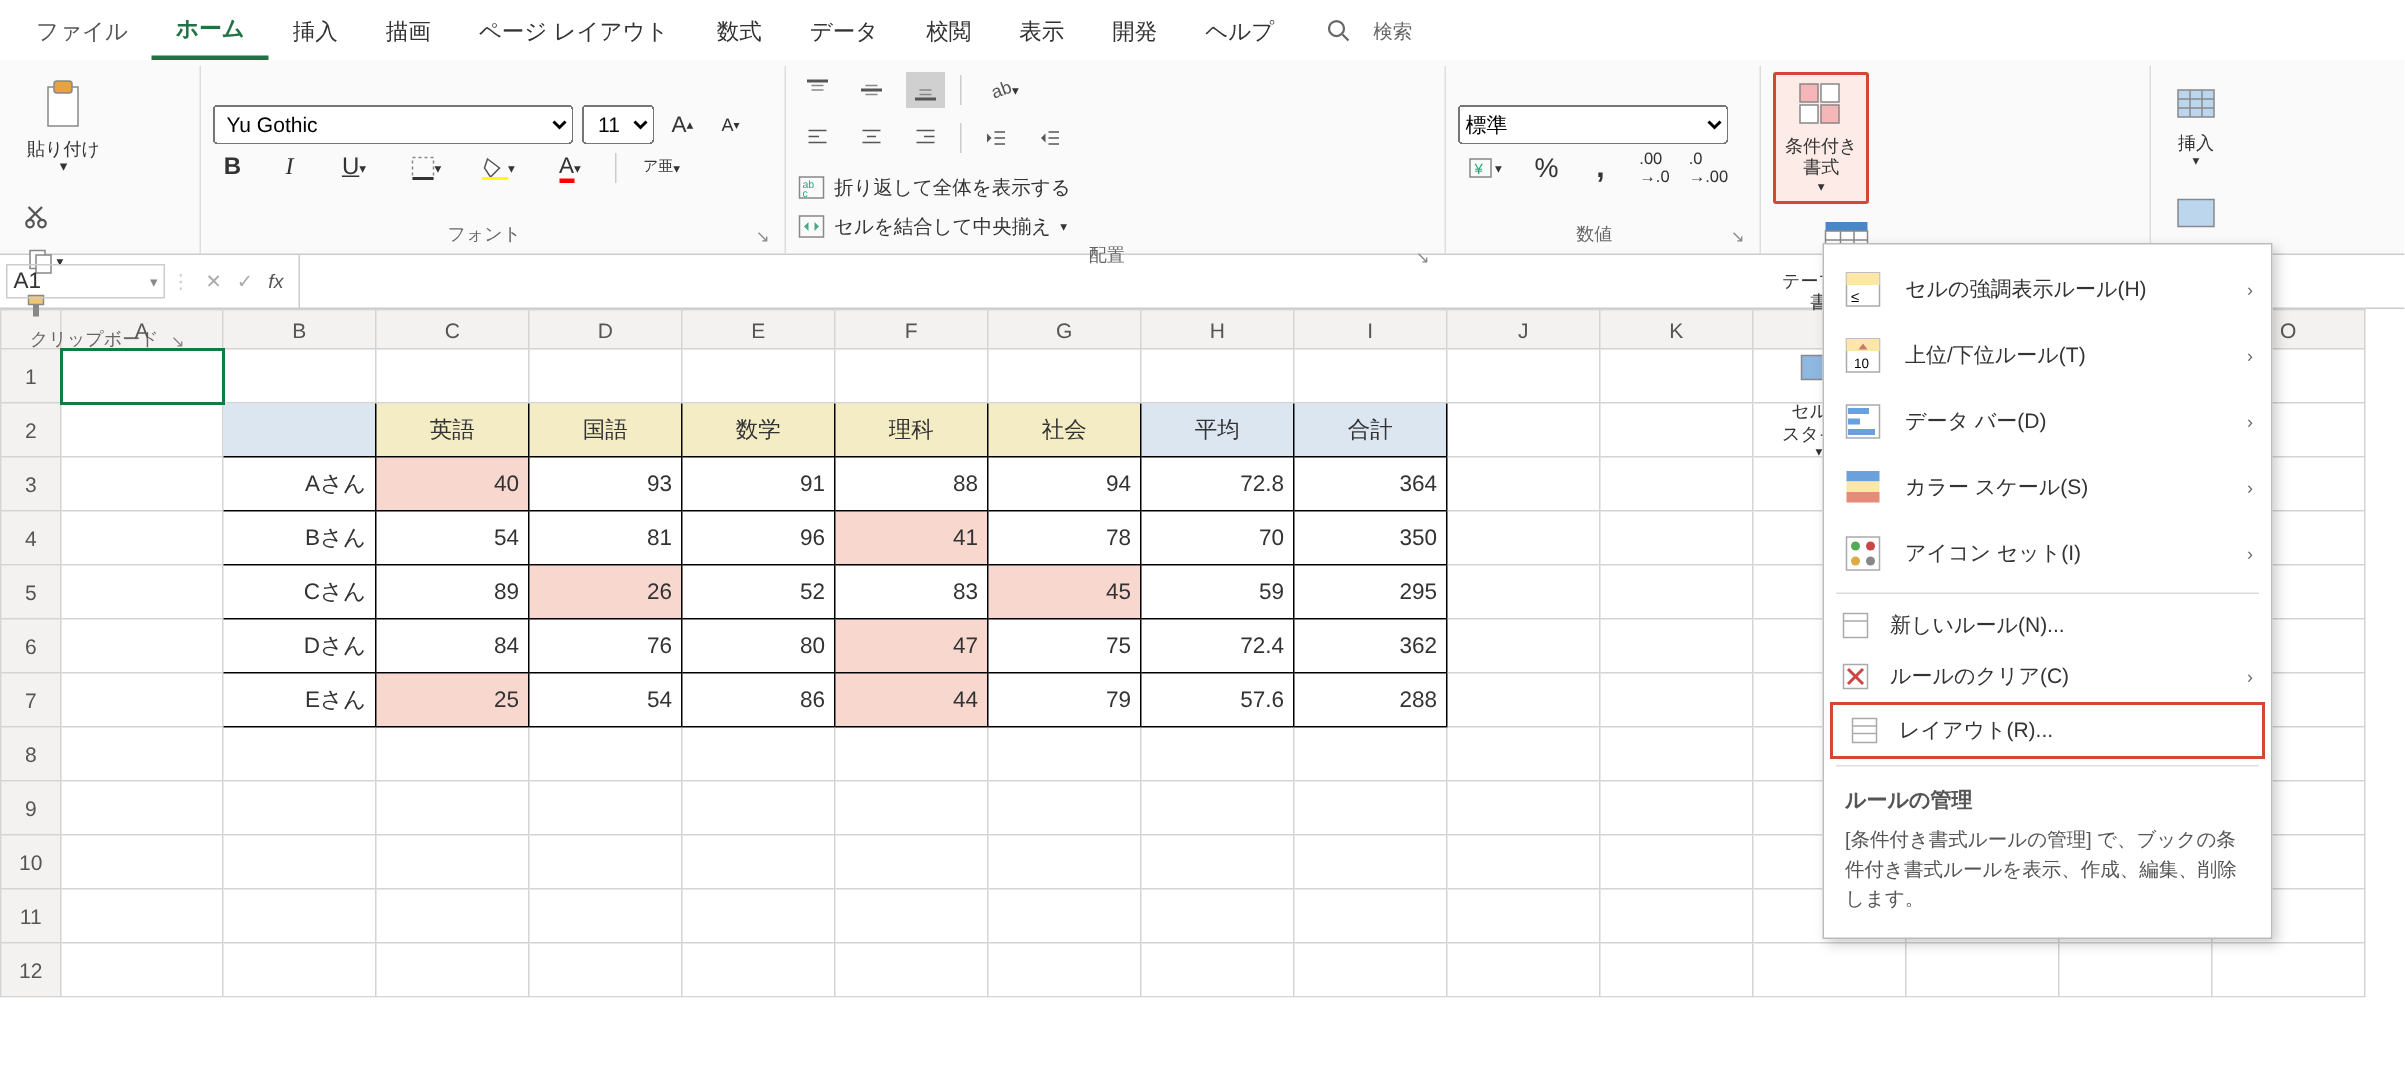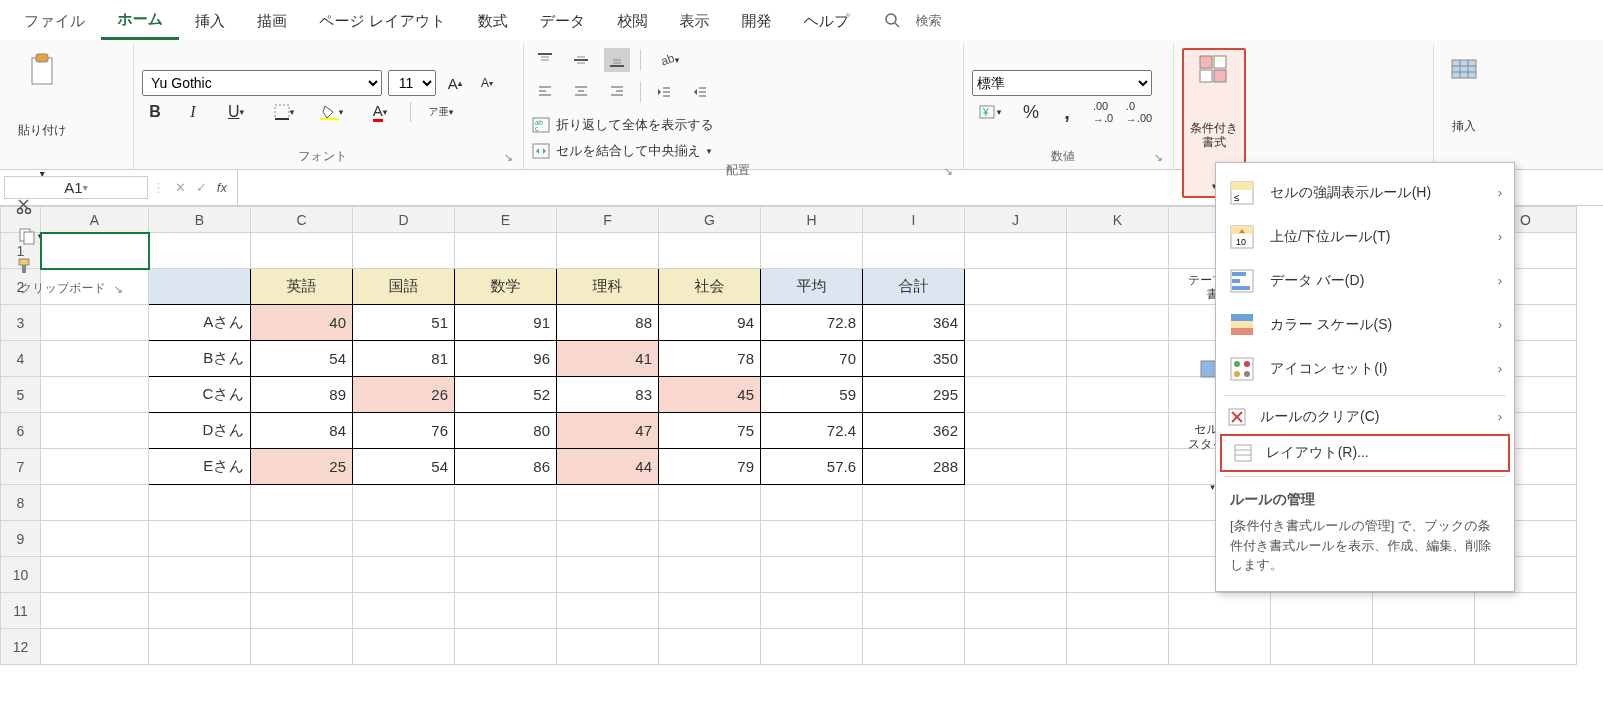--- a/index.html
+++ b/index.html
@@ -12,36 +12,36 @@
 .tab.file { color: #555; text-align: right; }
 .search-box { display: flex; align-items: center; gap: 16px; padding: 4px 8px; margin-left: 10px; color: #666; }
 
 
 .ribbon { display: flex; border-bottom: 1px solid #ccc; padding: 4px 0 0 4px; height: 130px; background: #fafafa; }
 .group { border-right: 1px solid #ddd; padding: 4px 8px 0 8px; display: flex; flex-direction: column; justify-content: space-between; }
 .group-label { text-align: center; font-size: 12px; color: #666; padding: 2px 0 4px 0; }
 .group-content { display: flex; flex-direction: column; gap: 4px; flex: 1; justify-content: center; }
 .row { display: flex; align-items: center; gap: 6px; }
 
-.btn-large { display: flex; flex-direction: column; align-items: center; justify-content: center; padding: 4px 6px; cursor: pointer; text-align: center; font-size: 12px; line-height: 1.2; gap: 31px; }
+.btn-large { display: flex; flex-direction: column; align-items: center; justify-content: center; padding: 4px 6px; cursor: pointer; text-align: center; font-size: 12px; line-height: 1.2; }
 .btn-large svg { margin-bottom: 4px; }
 .btn-large.highlighted { border: 2px solid #d14836; background: #fdebe7; border-radius: 2px; }
 
 .btn-icon { width: 26px; height: 24px; display: flex; align-items: center; justify-content: center; cursor: pointer; }
 .btn-icon.wide { width: 36px; }
 
 select.font-name { width: 240px; height: 26px; font-size: 14px; padding: 0 4px; }
 select.font-size { width: 48px; height: 26px; font-size: 14px; text-align: center; }
 select.number-format { width: 180px; height: 26px; font-size: 14px; }
 
 .dlg-launcher { text-align: right; font-size: 11px; color: #888; padding-right: 2px; cursor: pointer; }
 
 
 .formula-bar { display: flex; align-items: center; border-bottom: 1px solid #ccc; height: 36px; }
-.name-box { width: 144px; border: 1px solid #ccc; margin: 4px; padding: 2px 20px; font-size: 15px; display: flex; justify-content: center; align-items: center; }
+.name-box { width: 106px; border: 1px solid #ccc; margin: 4px; padding: 2px 4px; font-size: 15px; display: flex; justify-content: space-between; align-items: center; }
 .fx-buttons { display: flex; align-items: center; gap: 10px; padding: 0 10px; color: #aaa; }
 .formula-input { flex: 1; border-left: 1px solid #ccc; height: 100%; padding: 4px 8px; }
 
 
 .grid { display: table; border-collapse: collapse; table-layout: fixed; }
 .grid-row { display: table-row; }
 .grid-cell { display: table-cell; border: 1px solid #d4d4d4; height: 36px; vertical-align: middle; font-size: 15px; }
 .col-header { background: #f3f2f1; text-align: center; font-weight: normal; color: #555; height: 26px; font-size: 14px; }
 .row-header { background: #f3f2f1; text-align: center; width: 40px; color: #555; font-size: 14px; }
 .select-all { background: #f3f2f1; width: 40px; height: 26px; }
@@ -439,21 +439,21 @@
       <div class="grid-cell col-std"></div>
       <div class="grid-cell col-std"></div>
       <div class="grid-cell col-std"></div>
       <div class="grid-cell col-std"></div>
     </div>
     <div class="grid-row">
       <div class="grid-cell row-header">3</div>
       <div class="grid-cell col-A"></div>
       <div class="grid-cell col-std data-cell" style="text-align: right; padding-right: 6px;">Aさん</div>
       <div class="grid-cell col-std data-cell num-cell hl">40</div>
-      <div class="grid-cell col-std data-cell num-cell">51</div>
+      <div class="grid-cell col-std data-cell num-cell">93</div>
       <div class="grid-cell col-std data-cell num-cell">91</div>
       <div class="grid-cell col-std data-cell num-cell">88</div>
       <div class="grid-cell col-std data-cell num-cell">94</div>
       <div class="grid-cell col-std data-cell num-cell">72.8</div>
       <div class="grid-cell col-std data-cell num-cell">364</div>
       <div class="grid-cell col-std"></div>
       <div class="grid-cell col-std"></div>
       <div class="grid-cell col-std"></div>
       <div class="grid-cell col-std"></div>
       <div class="grid-cell col-std"></div>
@@ -692,20 +692,31 @@
         <span>アイコン セット(I)</span>
       </div>
       <span class="chev">›</span>
   </div>
   <div class="menu-sep"></div>
   <div class="menu-item">
     <div class="mi-left">
         <div class="menu-icon small">
           <svg width="18" height="18">
             <rect x="1" y="1" width="16" height="16" fill="#fff" stroke="#aaa"></rect>
+            <line x1="1" y1="6" x2="17" y2="6" stroke="#aaa"></line>
+          </svg>
+        </div>
+        <span>新しいルール(N)...</span>
+      </div>
+  </div>
+  <div class="menu-item">
+    <div class="mi-left">
+        <div class="menu-icon small">
+          <svg width="18" height="18">
+            <rect x="1" y="1" width="16" height="16" fill="#fff" stroke="#aaa"></rect>
             <line x1="4" y1="4" x2="14" y2="14" stroke="#c44" stroke-width="2"></line>
             <line x1="14" y1="4" x2="4" y2="14" stroke="#c44" stroke-width="2"></line>
           </svg>
         </div>
         <span>ルールのクリア(C)</span>
       </div>
       <span class="chev">›</span>
   </div>
   <div class="menu-item highlighted">
     <div class="mi-left">

